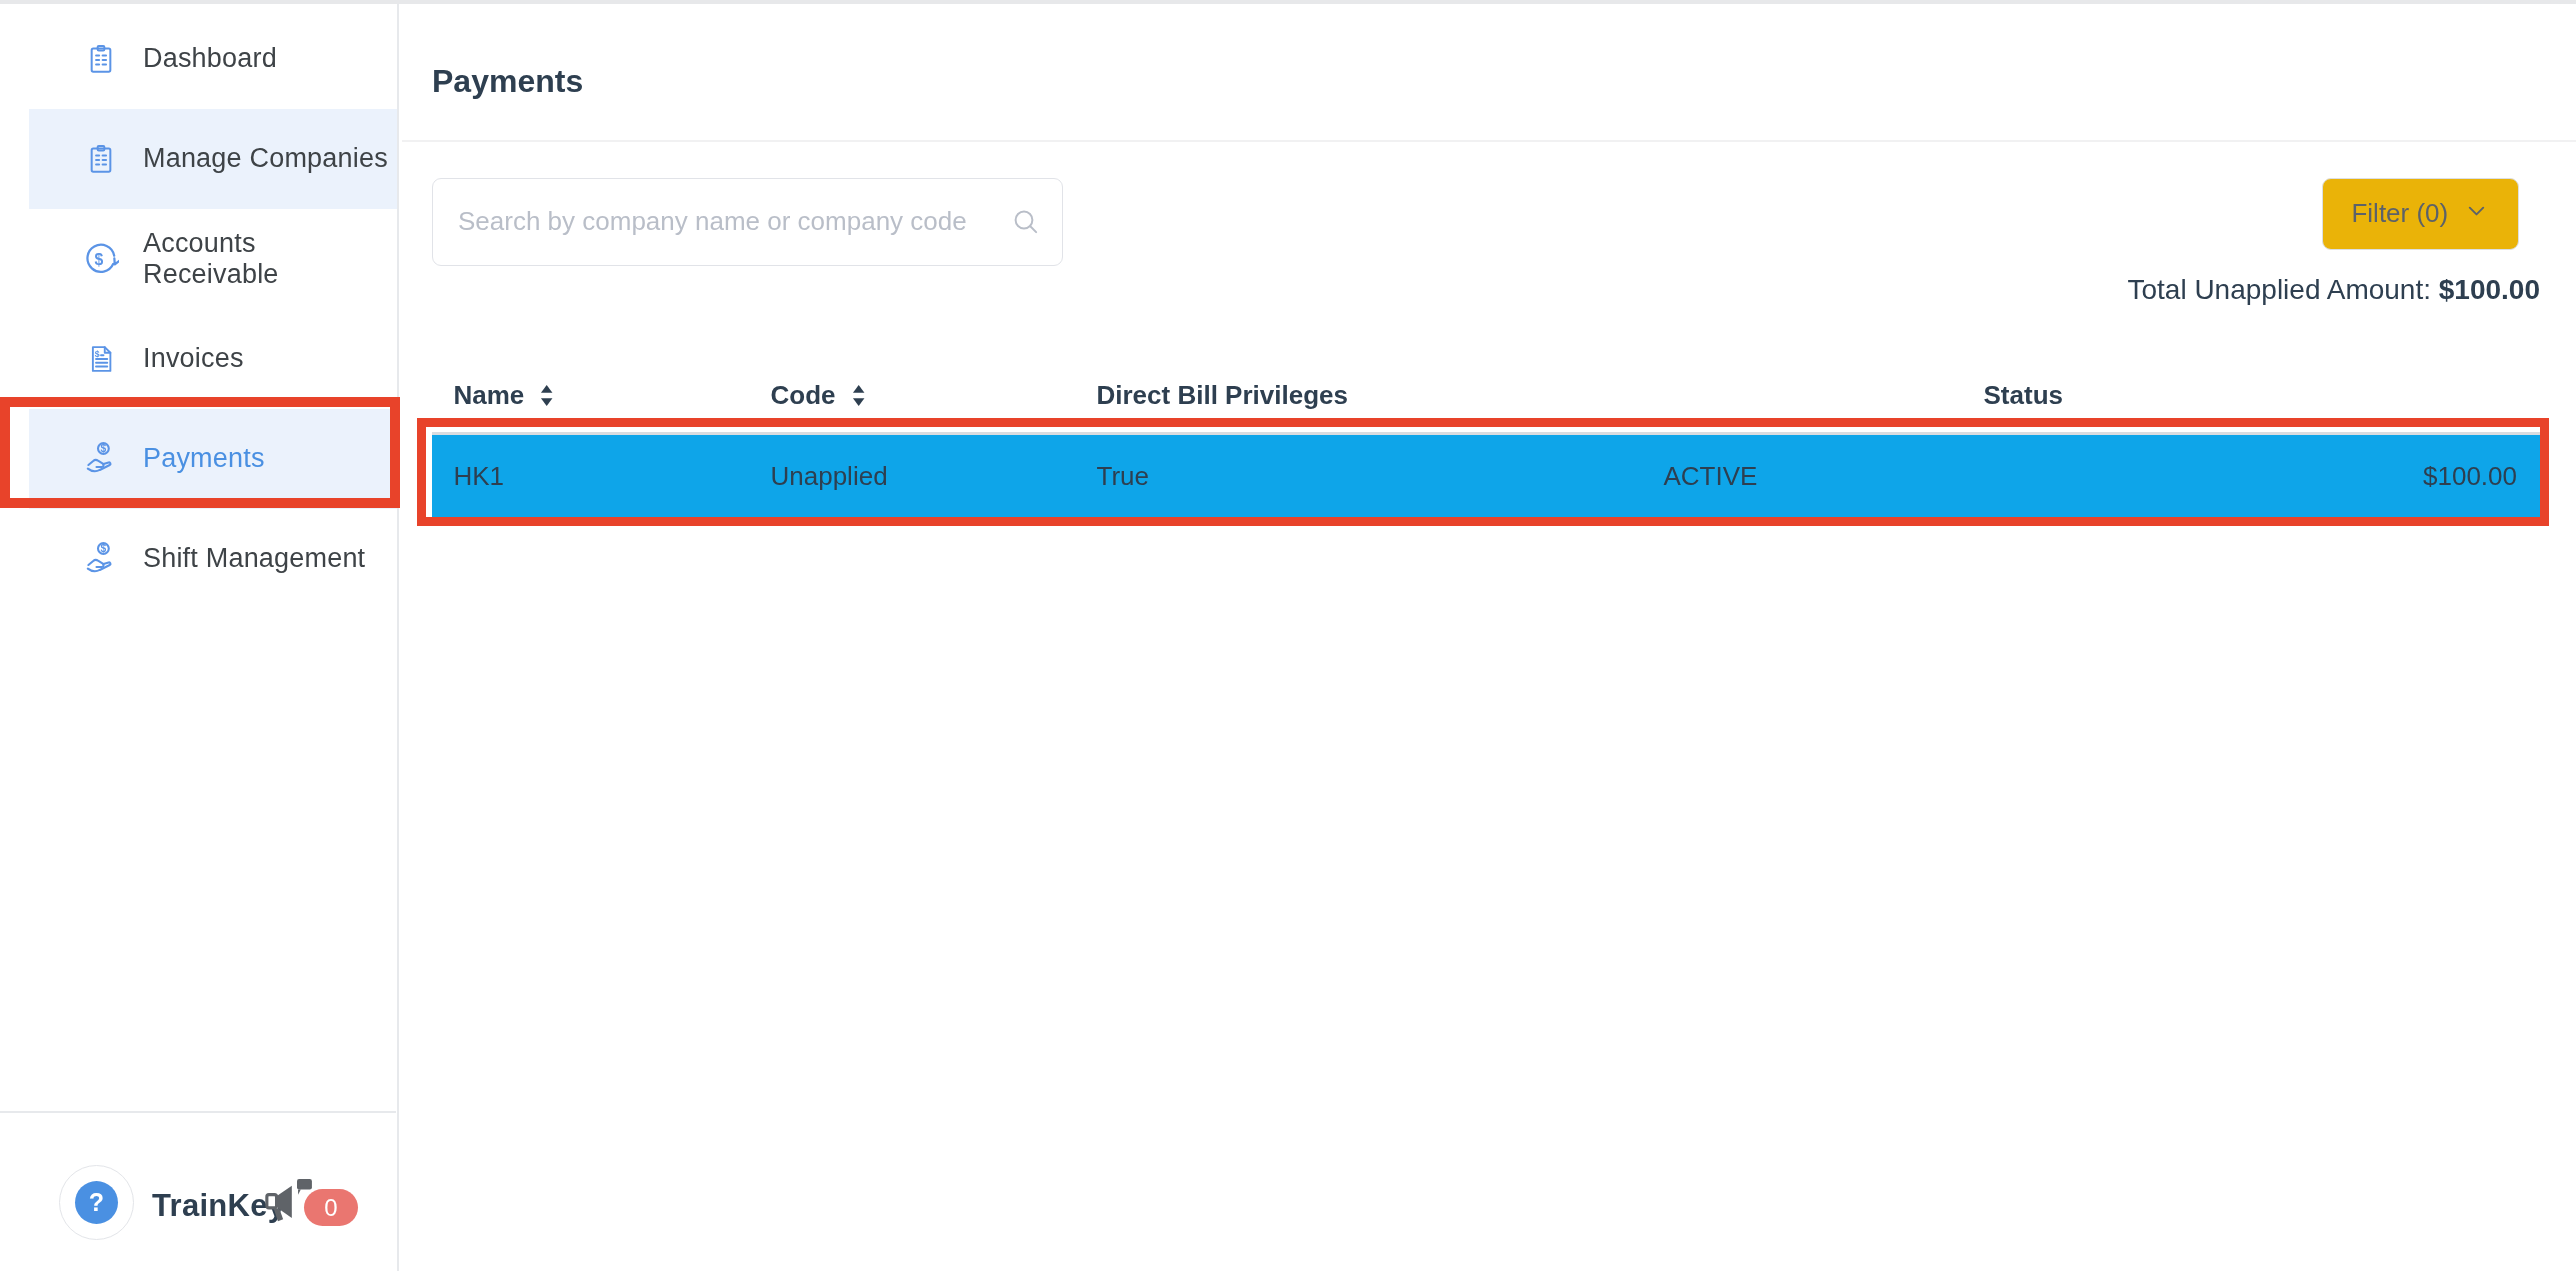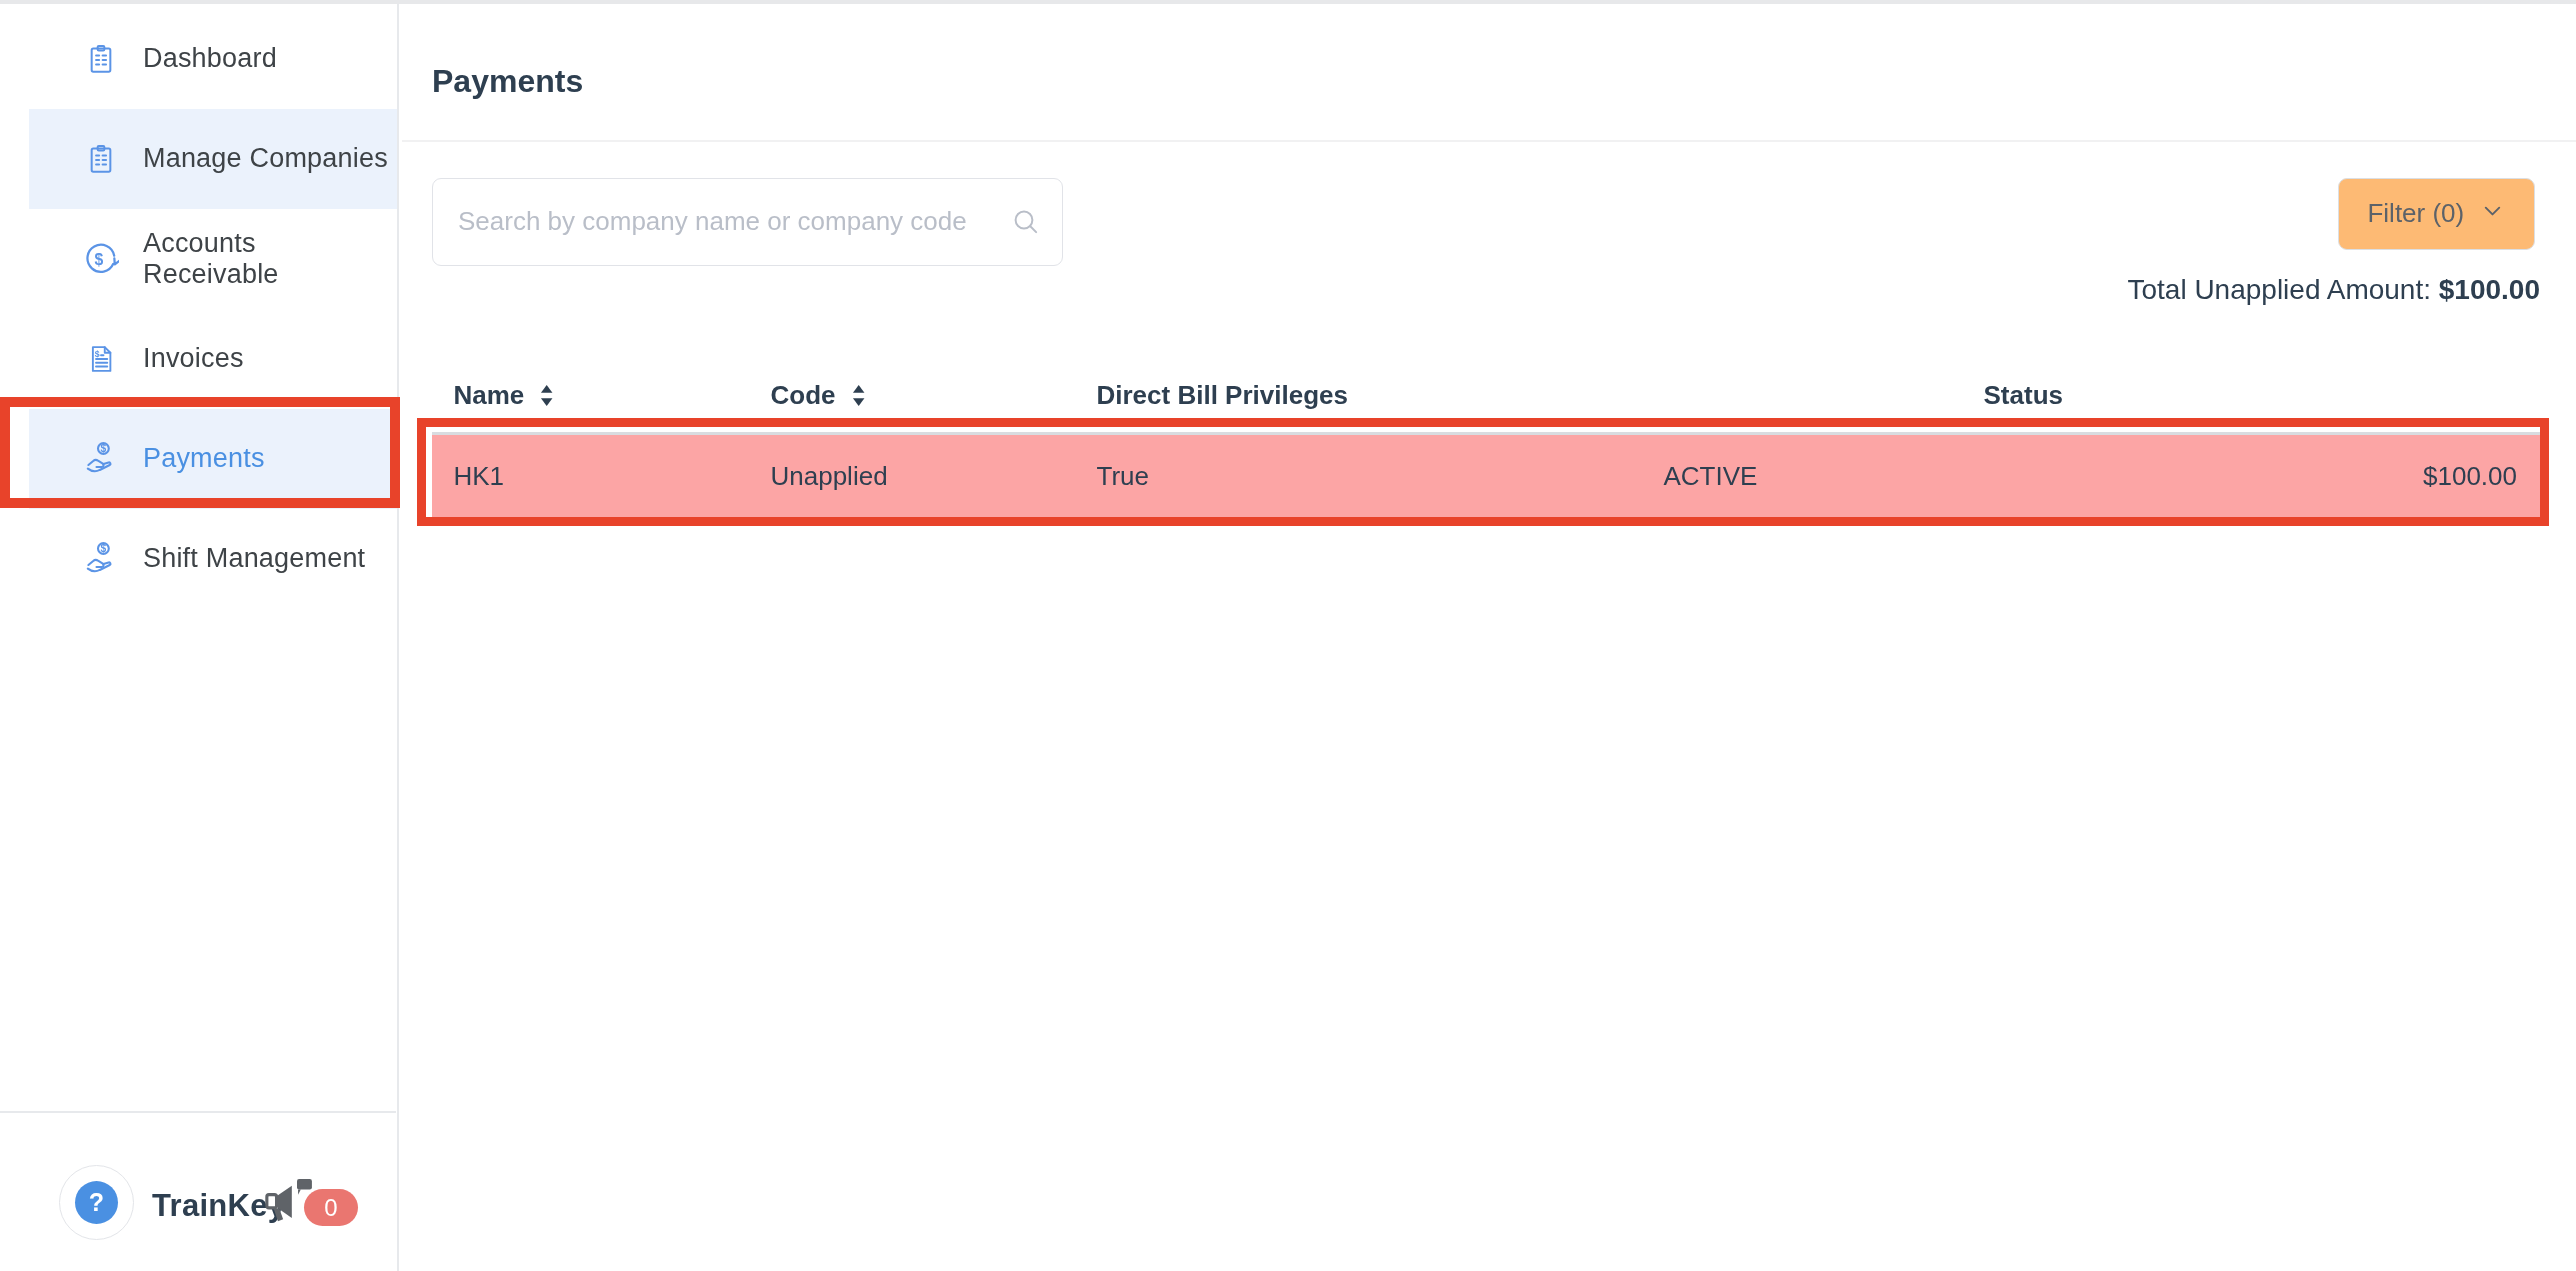--- a/index.html
+++ b/index.html
@@ -70,39 +70,39 @@
   }
   .search-input {
     border: none; outline: none; flex: 1; height: 100%; background: transparent;
     font-family: "Liberation Sans", sans-serif; font-size: 26px; color: #3e4347;
     padding-left: 25px;
   }
   .search-input::placeholder { color: #b9bec8; }
   .search-icon { margin-right: 19.7px; display: flex; }
 
   .filter-btn {
-    position: absolute; right: 41px; top: 174px; width: 197px; height: 72px;
-    border: 1.8px solid #dcdfe3; border-radius: 9px; background: #fdba74;
+    position: absolute; right: 57px; top: 174px; width: 197px; height: 72px;
+    border: 1.8px solid #dcdfe3; border-radius: 9px; background: #eab308;
     display: flex; align-items: center; justify-content: center; gap: 14.3px;
     font-size: 26px; color: #5c6269; cursor: pointer;
   }
 
   .total-line { position: absolute; right: 36px; top: 270px; font-size: 28px; color: var(--navy, #2e3f50); text-align: center; }
   .total-line b { font-weight: bold; }
 
   .table { position: absolute; left: 30px; top: 356px; width: 2112px; }
   .thead, .tr { display: grid; grid-template-columns: 317px 326px 567px 439px 463px; }
   .thead { height: 72px; }
   .th {
     display: flex; align-items: center; gap: 16px; padding-left: 21.5px;
     font-size: 26px; font-weight: bold; color: var(--navy, #2e3f50); cursor: pointer;
   }
   .th:last-child { justify-content: flex-end; padding-right: 18px; }
   .tr {
-    height: 89px; background: #fca5a5;
+    height: 89px; background: #0ea5e9;
     border-top: 3.6px solid #d9dce0; border-bottom: 3.6px solid #d9dce0; cursor: pointer;
   }
   .td { display: flex; align-items: center; padding-left: 21.5px; font-size: 26px; color: var(--navy, #2e3f50); }
   .td:last-child { justify-content: flex-end; padding-right: 27px; padding-left: 0; }
 </style>
 </head>
 <body>
 
 <div class="top-line"></div>
 

